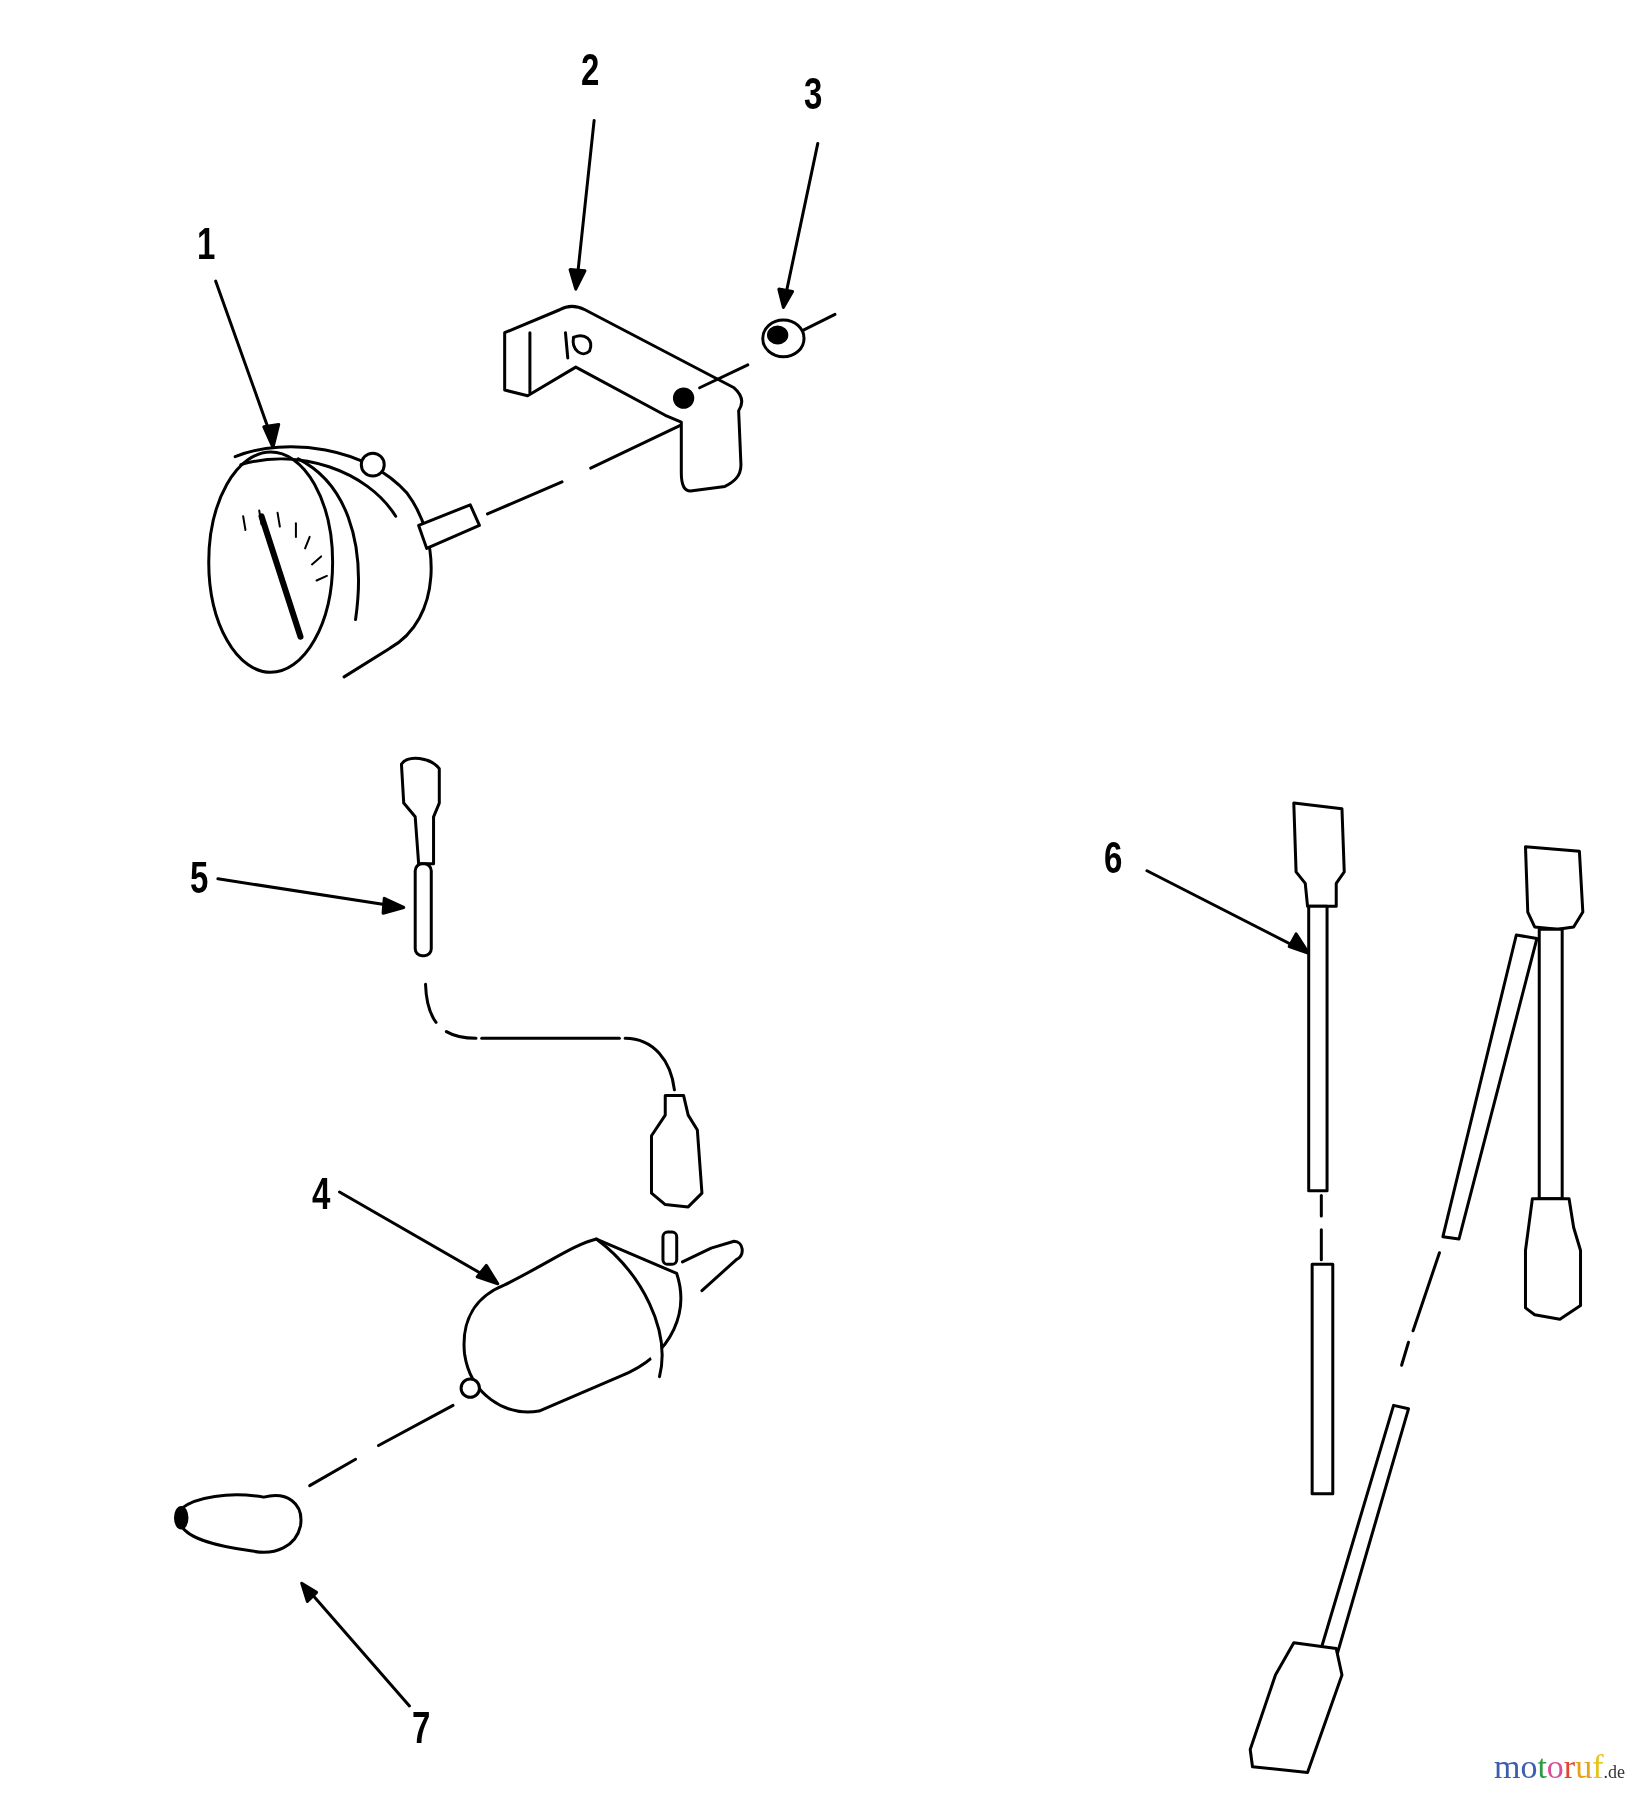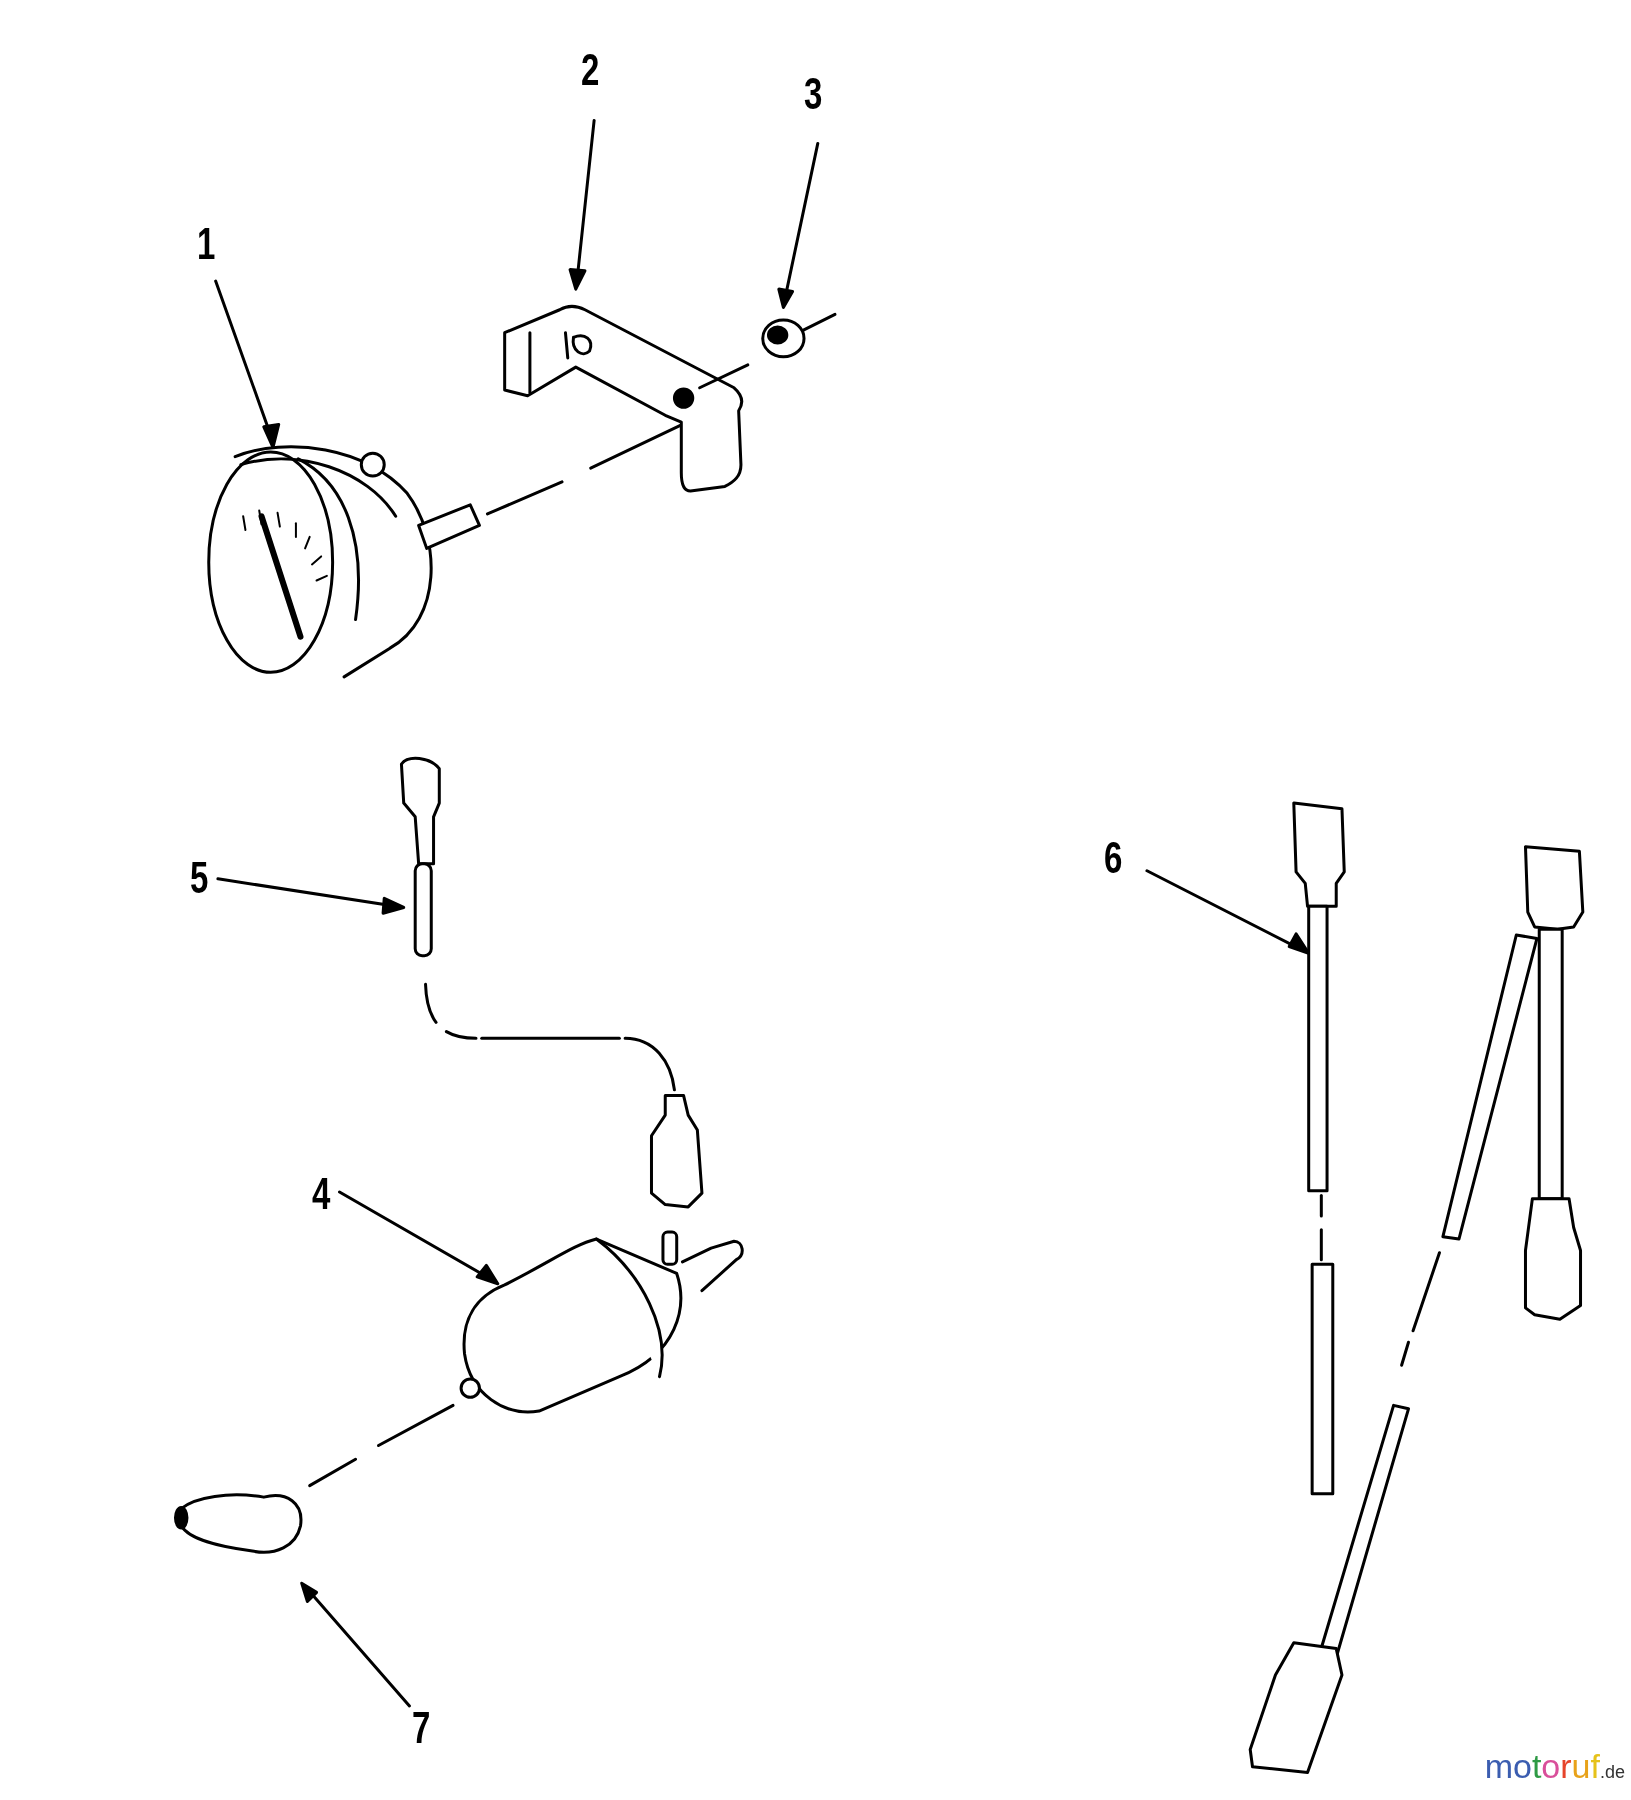--- a/index.html
+++ b/index.html
@@ -1,19 +1,19 @@
 <!DOCTYPE html>
 <html><head>
 <meta charset="utf-8">
 <style>
   html,body{margin:0;padding:0;background:#fff;}
   body{width:1631px;height:1800px;position:relative;overflow:hidden;font-family:"Liberation Sans",sans-serif;}
   #diagram{position:absolute;left:0;top:0;width:1631px;height:1800px;}
   .callout{position:absolute;font-family:"Liberation Sans",sans-serif;font-weight:bold;font-size:44px;color:#000;transform:scaleX(0.75);transform-origin:left top;line-height:1;}
-  .wm{position:absolute;right:6px;bottom:14px;font-family:Liberation Sans, sans-serif;font-size:34px;letter-spacing:0px;}
+  .wm{position:absolute;right:6px;bottom:14px;font-family:Liberation Serif, serif;font-size:34px;letter-spacing:0px;}
   .wm span{display:inline-block;}
   .wm .tld{font-size:18px;color:#333;}
   svg *{vector-effect:non-scaling-stroke;}
 </style>
 </head>
 <body>
 
 <svg id="diagram" viewBox="0 0 1422 1569" preserveAspectRatio="none" xmlns="http://www.w3.org/2000/svg">
   <g fill="none" stroke="#000" stroke-width="3" stroke-linecap="round" stroke-linejoin="round">
 

